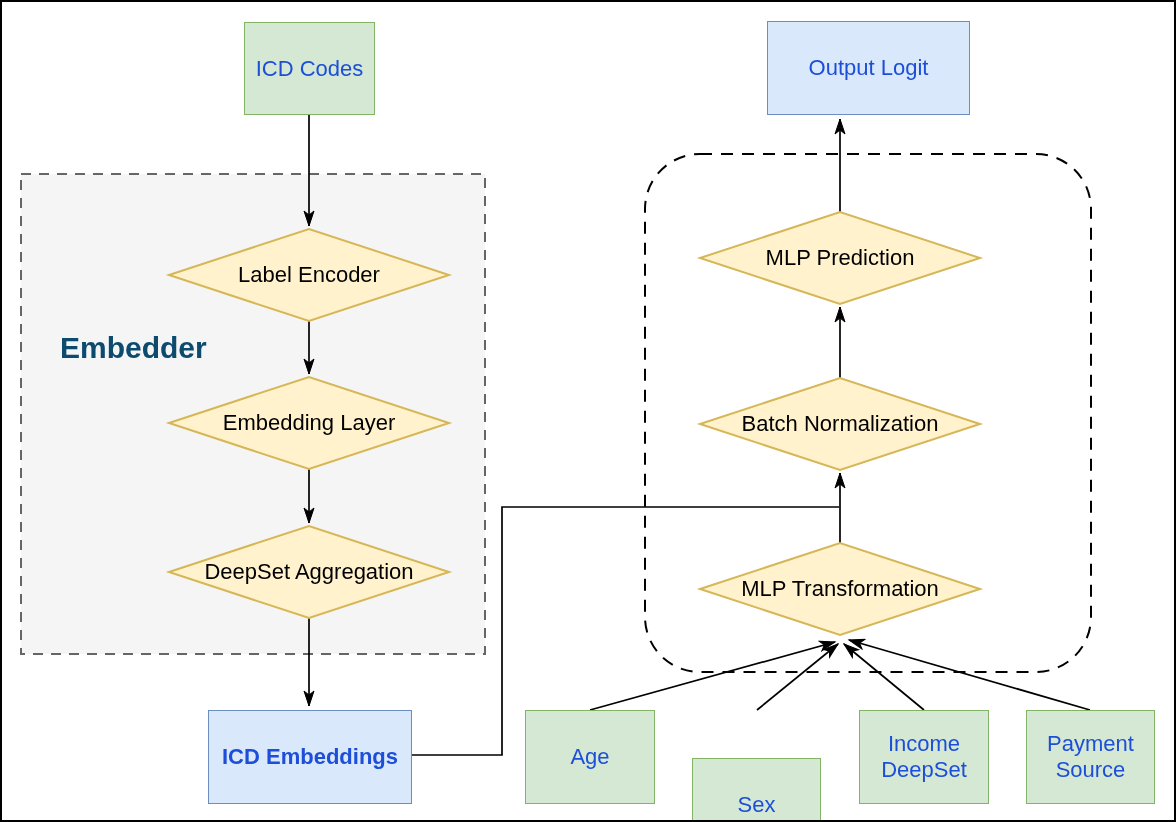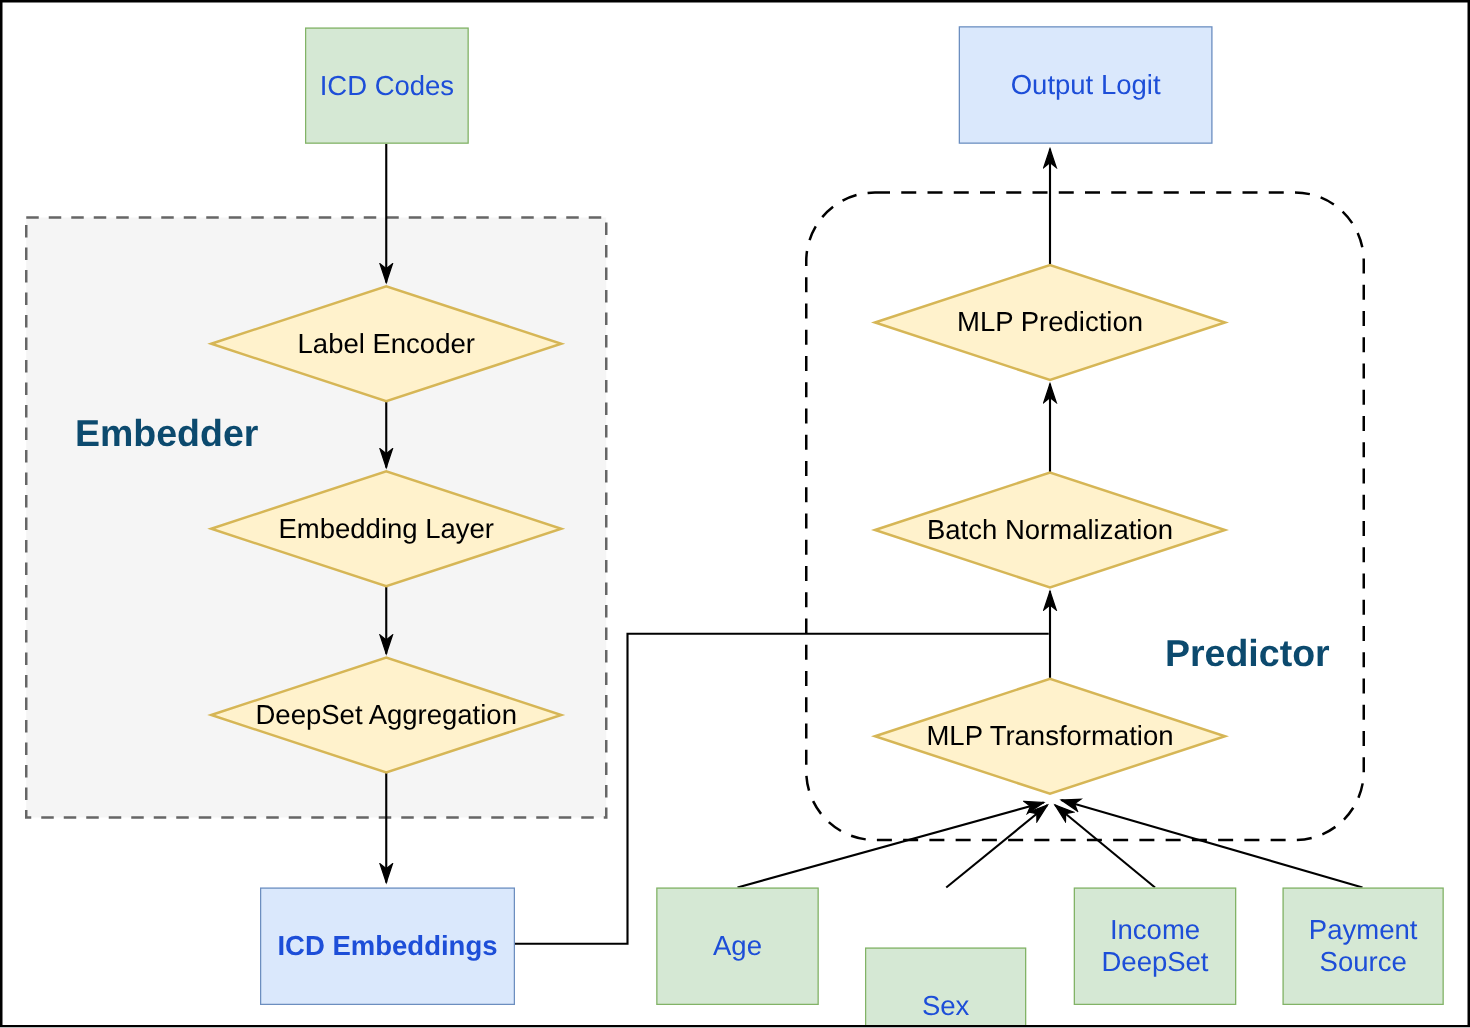--- a/index.html
+++ b/index.html
@@ -120,15 +120,14 @@
   </div>
 
   <div class="dlabel" style="left:167px; top:227px; width:280px; height:92px;">Label Encoder</div>
   <div class="dlabel" style="left:167px; top:375px; width:280px; height:92px;">Embedding Layer</div>
   <div class="dlabel" style="left:167px; top:524px; width:280px; height:92px;">DeepSet Aggregation</div>
   <div class="dlabel" style="left:698px; top:210px; width:280px; height:92px;">MLP Prediction</div>
   <div class="dlabel" style="left:698px; top:376px; width:280px; height:92px;">Batch Normalization</div>
   <div class="dlabel" style="left:698px; top:541px; width:280px; height:92px;text-align:right;">MLP Transformation</div>
 
   <div class="group-label" style="left:58px; top:329px;">Embedder</div>
-  <div class="group-label" style="left:930px; top:505px;">Predictor</div>
 
 </div>
 
 </body></html>

